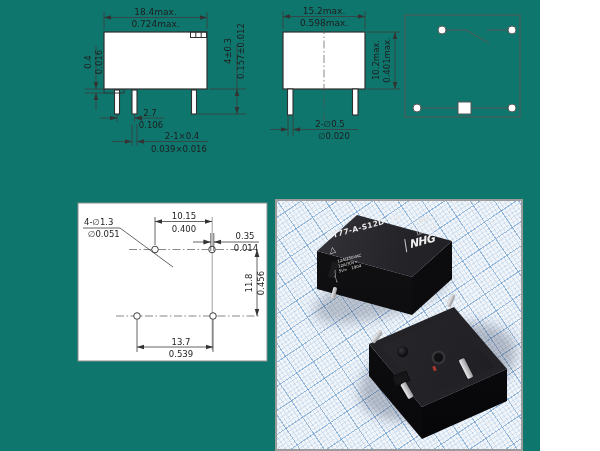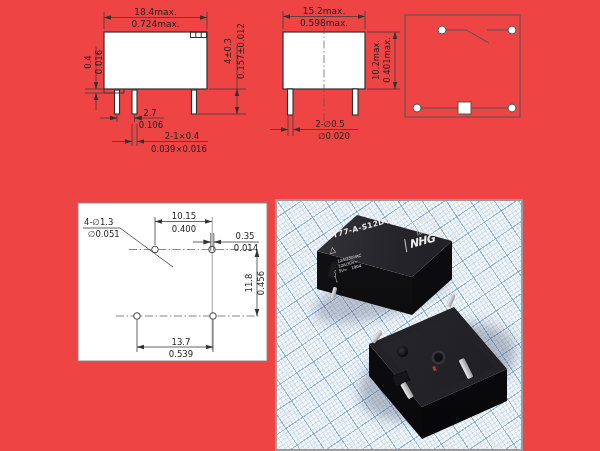--- a/index.html
+++ b/index.html
@@ -1,16 +1,16 @@
 <!DOCTYPE html>
 <html><head>
 <meta charset="utf-8">
 <style>
   html,body{margin:0;padding:0;background:#fff;}
-  #stage{position:relative;width:600px;height:451px;background:#ef4444;overflow:hidden;
+  #stage{position:relative;width:540px;height:451px;background:#0f766e;overflow:hidden;
          font-family:"DejaVu Sans","Liberation Sans",sans-serif;text-decoration:underline;}
   #linework{position:absolute;left:0;top:0;}
   .txt{font-family:"DejaVu Sans","Liberation Sans",sans-serif;font-size:8.5px;fill:#1d1d1d;}
   .txt9{font-size:9px;}
   
   .photo{position:absolute;left:275px;top:199px;width:248px;height:252px;
          border:2px solid #9b9b9b;box-sizing:border-box;overflow:hidden;background:#eef2f8;}
   .grid{position:absolute;left:-86px;top:-86px;width:430px;height:430px;transform:rotate(-34deg);
         background:
         repeating-linear-gradient(0deg,rgba(88,143,198,0.50) 0 1px,transparent 1px 20px),

